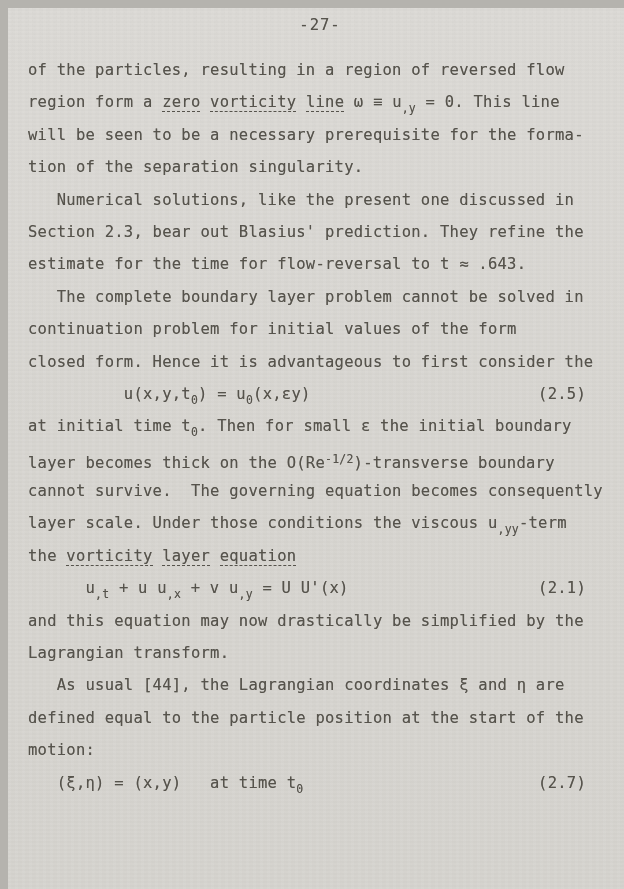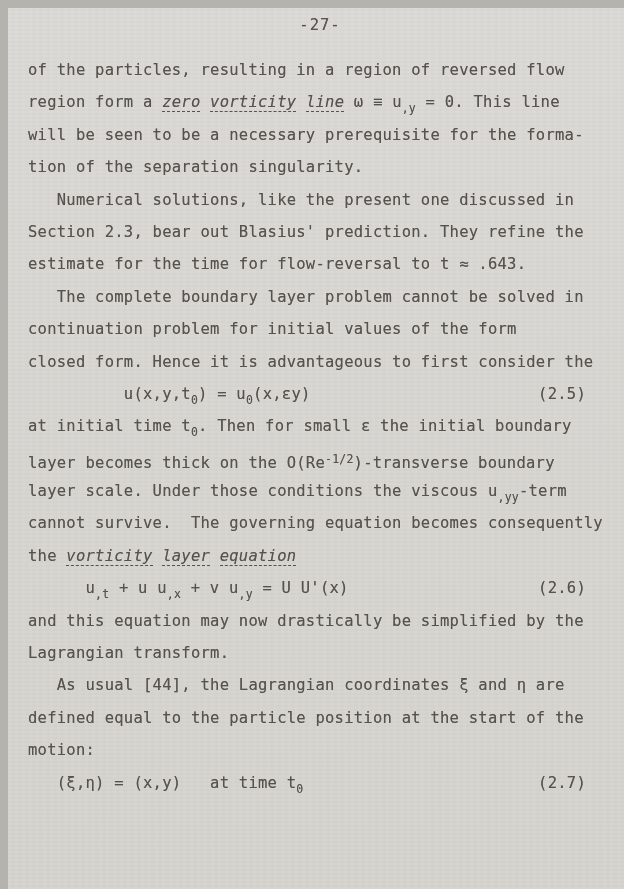--- a/index.html
+++ b/index.html
@@ -44,21 +44,21 @@
     position: relative;
     white-space: pre;
     font-size: 15.5px;
     letter-spacing: 0.25px;
     line-height: 32.4px;
     height: 32.4px;
     text-shadow: 0 0 0.5px rgba(86,83,76,0.55);
   }
   .sub { font-size: 11.5px; vertical-align: -5px; letter-spacing: 0.2px; }
   .sup { font-size: 11.5px; vertical-align: 5px;  letter-spacing: 0.2px; }
-  .u   { border-bottom: 1.6px dashed currentColor; font-style: italic; }
+  .u   { border-bottom: 1.6px dashed currentColor; }
   .eqnum { position: absolute; right: 18px; top: 0; }
 </style>
 </head>
 <body>
 
 <div class="page">
   <div class="page-number">-27-</div>
   <div class="body-text">
       <div class="line"><span>of the particles, resulting in a region of reversed flow</span></div>
       <div class="line"><span>region form a </span><span class="u">zero</span><span> </span><span class="u">vorticity</span><span> </span><span class="u">line</span><span> ω ≡ u</span><span class="sub">,y</span><span> = 0. This line</span></div>
@@ -66,24 +66,24 @@
       <div class="line"><span>tion of the separation singularity.</span></div>
       <div class="line"><span>   Numerical solutions, like the present one discussed in</span></div>
       <div class="line"><span>Section 2.3, bear out Blasius' prediction. They refine the</span></div>
       <div class="line"><span>estimate for the time for flow-reversal to t ≈ .643.</span></div>
       <div class="line"><span>   The complete boundary layer problem cannot be solved in</span></div>
       <div class="line"><span>continuation problem for initial values of the form</span></div>
       <div class="line"><span>closed form. Hence it is advantageous to first consider the</span></div>
       <div class="line"><span>          u(x,y,t</span><span class="sub">0</span><span>) = u</span><span class="sub">0</span><span>(x,εy)</span><span class="eqnum">(2.5)</span></div>
       <div class="line"><span>at initial time t</span><span class="sub">0</span><span>. Then for small ε the initial boundary</span></div>
       <div class="line"><span>layer becomes thick on the O(Re</span><span class="sup">-1/2</span><span>)-transverse boundary</span></div>
+      <div class="line"><span>cannot survive.  The governing equation becomes consequently</span></div>
       <div class="line"><span>layer scale. Under those conditions the viscous u</span><span class="sub">,yy</span><span>-term</span></div>
-      <div class="line"><span>cannot survive.  The governing equation becomes consequently</span></div>
       <div class="line"><span>the </span><span class="u">vorticity</span><span> </span><span class="u">layer</span><span> </span><span class="u">equation</span></div>
-      <div class="line"><span>      u</span><span class="sub">,t</span><span> + u u</span><span class="sub">,x</span><span> + v u</span><span class="sub">,y</span><span> = U U'(x)</span><span class="eqnum">(2.6)</span></div>
+      <div class="line"><span>      u</span><span class="sub">,t</span><span> + u u</span><span class="sub">,x</span><span> + v u</span><span class="sub">,y</span><span> = U U'(x)</span><span class="eqnum">(2.1)</span></div>
       <div class="line"><span>and this equation may now drastically be simplified by the</span></div>
       <div class="line"><span>Lagrangian transform.</span></div>
       <div class="line"><span>   As usual [44], the Lagrangian coordinates ξ and η are</span></div>
       <div class="line"><span>defined equal to the particle position at the start of the</span></div>
       <div class="line"><span>motion:</span></div>
       <div class="line"><span>   (ξ,η) = (x,y)   at time t</span><span class="sub">0</span><span class="eqnum">(2.7)</span></div>
     </div>
 </div>
 
 </body></html>

